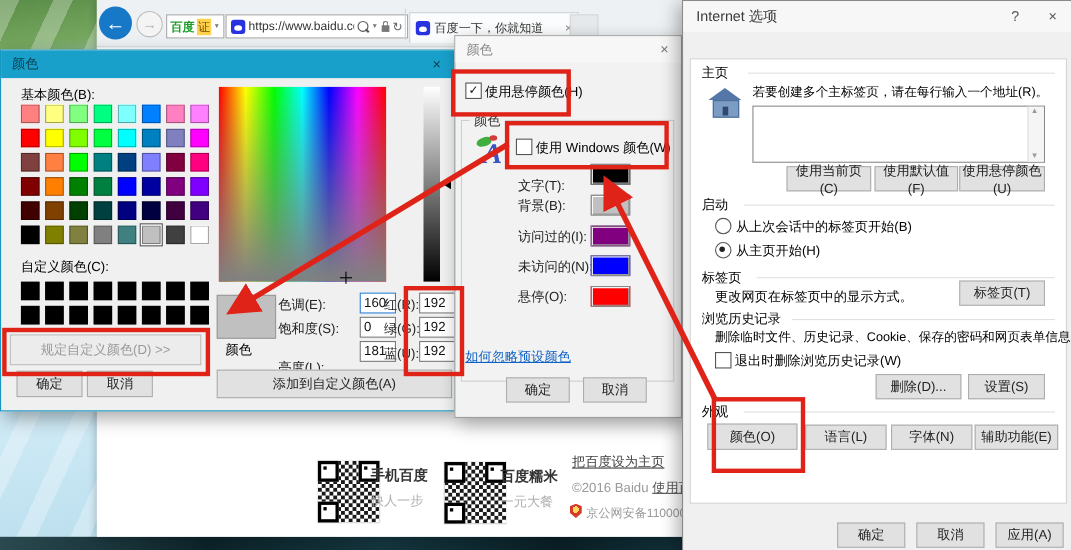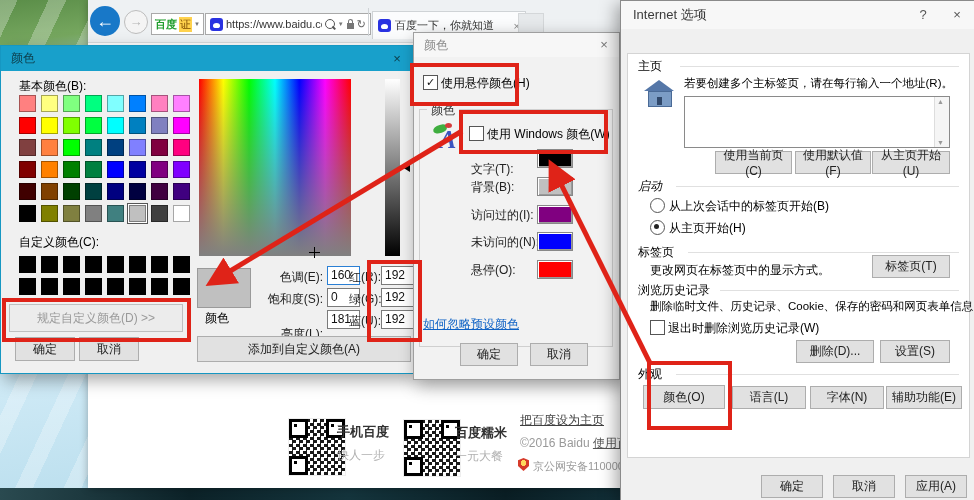--- a/index.html
+++ b/index.html
@@ -84,21 +84,21 @@
   .swatch.selected{box-shadow:0 0 0 1px #fff,0 0 0 2px #555,inset 0 0 0 1px rgba(0,0,0,.35);}
   .grad-field{position:absolute;left:198px;top:33px;width:152px;height:177px;
     background:linear-gradient(to bottom,rgba(128,128,128,0),#808080),
       linear-gradient(to right,#f00 0%,#ff0 16%,#0f0 33%,#0ff 50%,#00f 66%,#f0f 83%,#f00 100%);}
   .crosshair{position:absolute;width:11px;height:11px;
     background:linear-gradient(#000,#000) center/1px 11px no-repeat,linear-gradient(#000,#000) center/11px 1px no-repeat;}
   .lum-bar{position:absolute;left:384px;top:33px;width:15px;height:177px;background:linear-gradient(#fff,#000);}
   .lum-marker{position:absolute;left:401px;top:116px;width:0;height:0;
     border-top:5px solid transparent;border-bottom:5px solid transparent;border-right:8px solid #000;}
   .preview-box{position:absolute;left:196px;top:222px;width:52px;height:38px;background:#c0c0c0;border:1px solid #9a9a9a;}
-  .f-lbl{position:absolute;font-size:12px;color:#222;text-align:right;white-space:nowrap;}
+  .f-lbl{position:absolute;font-size:12px;color:#222;text-align:left;white-space:nowrap;}
   .num-field{position:absolute;width:28px;height:17px;background:#fff;border:1px solid #7a7a7a;
     font-size:12px;line-height:17px;padding-left:3px;color:#111;}
   .num-field.focus{border-color:#2a7fd4;}
 
   
   .dlg-iec{position:absolute;left:413px;top:32px;width:205px;height:346px;background:#f2f2f2;
     border:1px solid #9f9f9f;box-shadow:4px 6px 16px rgba(0,0,0,.4);}
   .dlg-iec .tbar{position:absolute;left:0;top:0;right:0;height:24px;background:#f7f7f7;
     color:#8a8a8a;font-size:12px;line-height:24px;padding-left:10px;}
   .dlg-iec .tclose{position:absolute;right:0;top:0;width:30px;height:24px;text-align:center;line-height:24px;color:#777;font-size:13px;}
@@ -364,23 +364,23 @@
       </div>
     <div class="lbl" style="left:56px;top:22px;font-size:11.5px;">若要创建多个主标签页，请在每行输入一个地址(R)。</div>
     <div class="urlbox">
       <div class="vscroll">
         <span class="up">▲</span>
         <span class="dn">▼</span>
       </div>
     </div>
     <div class="wbtn" style="left:87px;top:97px;width:75px;height:21px;">使用当前页(C)</div>
     <div class="wbtn" style="left:167px;top:97px;width:74px;height:21px;">使用默认值(F)</div>
-    <div class="wbtn" style="left:244px;top:97px;width:76px;height:21px;">从主页开始(U)</div>
-
-    <div class="lbl" style="left:10px;top:124px;font-style:italic;">启动</div>
+    <div class="wbtn" style="left:244px;top:97px;width:76px;height:21px;">使用悬停颜色(U)</div>
+
+    <div class="lbl" style="left:10px;top:124px;">启动</div>
     <div class="sec-line" style="left:48px;right:10px;top:132px;"></div>
     <div class="radio" style="left:22px;top:144px;"></div>
     <div class="lbl" style="left:41px;top:144px;">从上次会话中的标签页开始(B)</div>
     <div class="radio on" style="left:22px;top:166px;"></div>
     <div class="lbl" style="left:41px;top:166px;">从主页开始(H)</div>
 
     <div class="lbl" style="left:10px;top:190px;">标签页</div>
     <div class="sec-line" style="left:60px;right:10px;top:198px;"></div>
     <div class="lbl" style="left:22px;top:208px;">更改网页在标签页中的显示方式。</div>
     <div class="wbtn" style="left:244px;top:201px;width:76px;height:21px;">标签页(T)</div>

